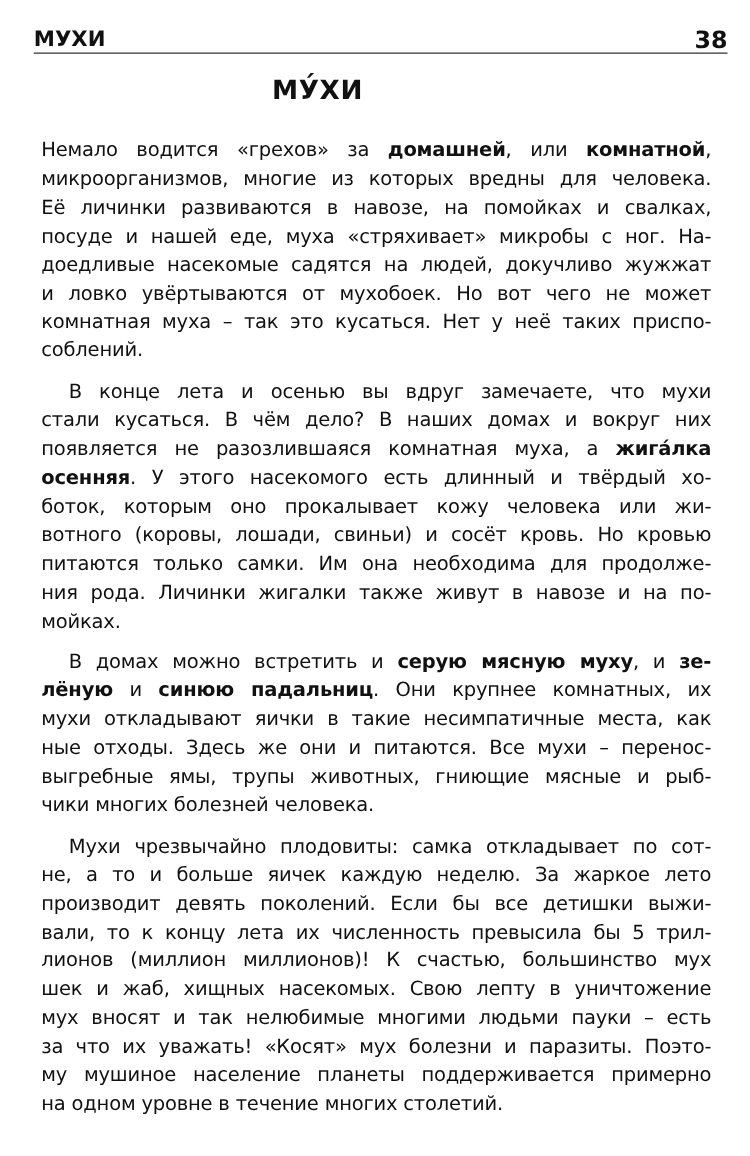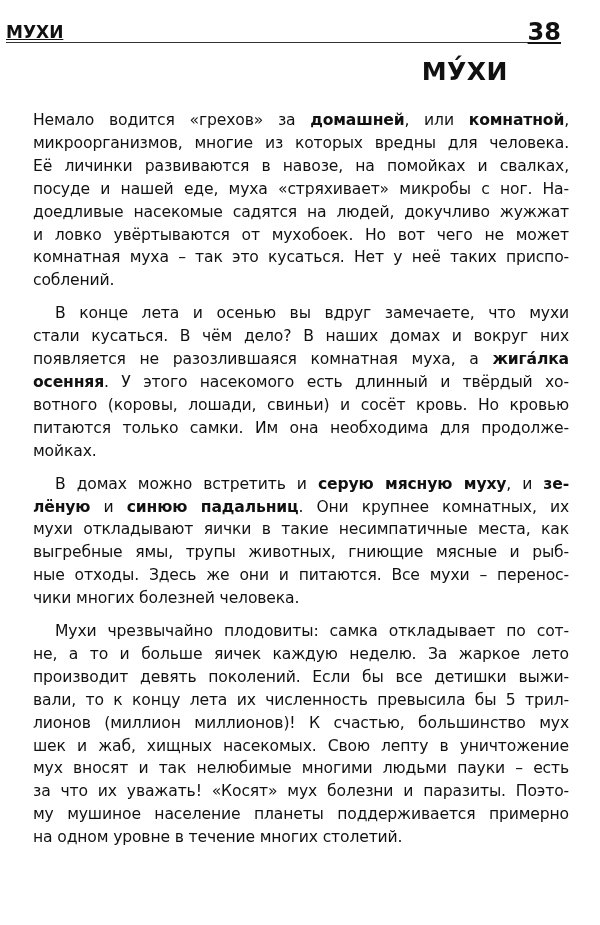--- a/index.html
+++ b/index.html
@@ -1,29 +1,29 @@
 <!DOCTYPE html>
 <html><head>
   <meta charset="utf-8">
   <style>
     html, body { margin: 0; padding: 0; background: #ffffff; }
     body {
       width: 600px; height: 925px; position: relative; overflow: hidden;
       font-family: "DejaVu Sans", sans-serif; color: #111;
     }
     .running-head {
-      position: absolute; left: 6px; top: 18px; width: 555px; height: 24px;
+      position: absolute; left: 27px; top: 18px; width: 555px; height: 24px;
       border-bottom: 1.5px solid #333;
       display: flex; justify-content: space-between; align-items: flex-end;
-      font-weight: bold; font-size: 17px; line-height: 20px; text-decoration: underline;
+      font-weight: bold; font-size: 17px; line-height: 20px;
     }
-    .running-head .pg { font-size: 24px; }
+    .running-head .pg { font-size: 19px; }
     .title {
-      position: absolute; left: 0; top: 58px; width: 508px; text-align: right;
-      font-weight: bold; font-size: 25px; line-height: 28px; letter-spacing: 0.5px;
+      position: absolute; left: 0; top: 58px; width: 508px; text-align: center;
+      font-weight: bold; font-size: 21px; line-height: 28px; letter-spacing: 0.5px;
     }
     .body-text {
       position: absolute; left: 23px; top: 99px; width: 556px;
       font-size: 15.6px; line-height: 22.9px; letter-spacing: -0.15px;
     }
     .body-text p { margin: 10px; text-align: justify; hyphens: manual; }
     .line { display: block; text-align: justify; text-align-last: justify; white-space: nowrap; }
     .line.last { text-align-last: left; }
     b { font-weight: bold; }
   </style>
@@ -46,30 +46,32 @@
       <span class="line">доедливые насекомые садятся на людей, докучливо жужжат</span>
       <span class="line">и ловко увёртываются от мухобоек. Но вот чего не может</span>
       <span class="line">комнатная муха – так это кусаться. Нет у неё таких приспо-</span>
       <span class="line last">соблений.</span>
     </p>
     <p>
       <span class="line" style="padding-left: 22px;">В конце лета и осенью вы вдруг замечаете, что мухи</span>
       <span class="line">стали кусаться. В чём дело? В наших домах и вокруг них</span>
       <span class="line">появляется не разозлившаяся комнатная муха, а <b>жига́лка</b></span>
       <span class="line"><b>осенняя</b>. У этого насекомого есть длинный и твёрдый хо-</span>
+      <span class="line">боток, которым оно прокалывает кожу человека или жи-</span>
       <span class="line">вотного (коровы, лошади, свиньи) и сосёт кровь. Но кровью</span>
       <span class="line">питаются только самки. Им она необходима для продолже-</span>
+      <span class="line">ния рода. Личинки жигалки также живут в навозе и на по-</span>
       <span class="line last">мойках.</span>
     </p>
     <p>
       <span class="line" style="padding-left: 22px;">В домах можно встретить и <b>серую мясную муху</b>, и <b>зе-</b></span>
       <span class="line"><b>лёную</b> и <b>синюю падальниц</b>. Они крупнее комнатных, их</span>
       <span class="line">мухи откладывают яички в такие несимпатичные места, как</span>
+      <span class="line">ные отходы. Здесь же они и питаются. Все мухи – перенос-</span>
       <span class="line">выгребные ямы, трупы животных, гниющие мясные и рыб-</span>
-      <span class="line">ные отходы. Здесь же они и питаются. Все мухи – перенос-</span>
       <span class="line last">чики многих болезней человека.</span>
     </p>
     <p>
       <span class="line" style="padding-left: 22px;">Мухи чрезвычайно плодовиты: самка откладывает по сот-</span>
       <span class="line">не, а то и больше яичек каждую неделю. За жаркое лето</span>
       <span class="line">производит девять поколений. Если бы все детишки выжи-</span>
       <span class="line">вали, то к концу лета их численность превысила бы 5 трил-</span>
       <span class="line">лионов (миллион миллионов)! К счастью, большинство мух</span>
       <span class="line">шек и жаб, хищных насекомых. Свою лепту в уничтожение</span>
       <span class="line">мух вносят и так нелюбимые многими людьми пауки – есть</span>

